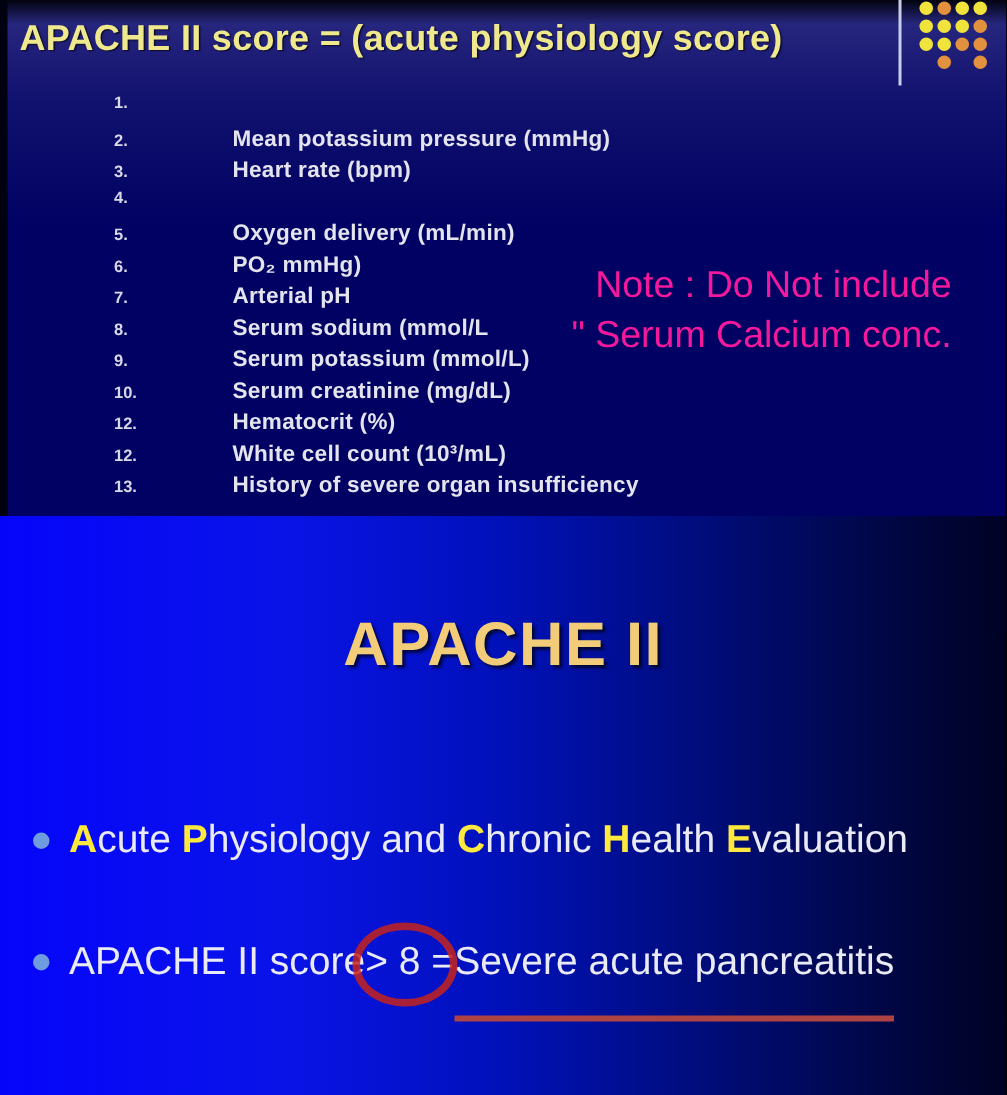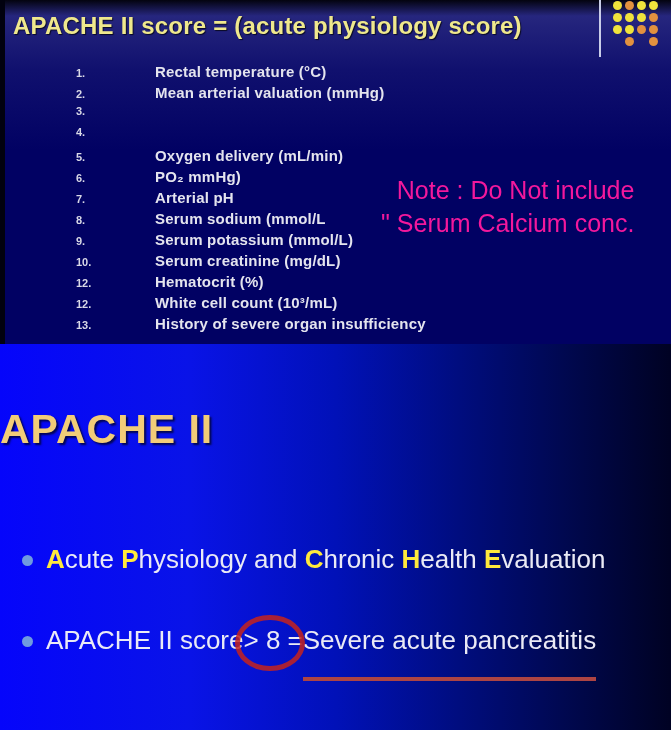--- a/index.html
+++ b/index.html
@@ -33,21 +33,21 @@
   }
   .note-l2 { margin-left:14px; }
 
   
   .slide2 {
     position:absolute; top:344px; left:0; width:671px; height:386px;
     background:linear-gradient(90deg,#0505fb 0%,#0913e8 28%,#0111b8 50%,#000d80 68%,#000850 84%,#000223 100%);
   }
   .s2-title {
     position:absolute; top:62px; left:0; width:100%;
-    font-size:41px; font-weight:bold; color:#f2cc78;
+    text-align:center; font-size:41px; font-weight:bold; color:#f2cc78;
     letter-spacing:1px; text-shadow:2px 2px 2px rgba(0,0,0,0.65);
   }
   .s2-bullets { position:absolute; top:151px; left:22px; right:8px; list-style:none; }
   .s2-bullets li { display:flex; margin-bottom:6px; font-size:26px; line-height:1.26;margin-top:48px; }
   .marker { flex:none; width:11px; height:11px; border-radius:50%; background:#6f9bdf; margin:12px 13px 0 0; }
   .content { flex:1; }
 
   .w  { color:#eaeaf5; }
   .y  { color:#ffe93c; font-weight:bold; }
   .yb { color:#f6ea3e; font-weight:bold; }
@@ -93,30 +93,30 @@
           <span class="dot" style="background: rgb(226, 145, 63);"></span>
           <span class="dot" style="visibility: hidden;"></span>
           <span class="dot" style="background: rgb(226, 145, 63);"></span>
         </div>
       </div>
 
     <div class="s1-list">
 
         <div class="li-row">
           <span class="num">1.</span>
-          <span class="lab">Rectal temperature (°C)</span>
         </div>
 
         <div class="li-row">
           <span class="num">2.</span>
-          <span class="lab">Mean arterial valuation (mmHg)</span>
+          <span class="lab">Mean potassium pressure (mmHg)</span>
         </div>
 
         <div class="li-row">
           <span class="num">3.</span>
+          <span class="lab">Heart rate (bpm)</span>
         </div>
 
         <div class="li-row">
           <span class="num">4.</span>
         </div>
 
         <div class="li-row">
           <span class="num">5.</span>
           <span class="lab">Oxygen delivery (mL/min)</span>
         </div>

